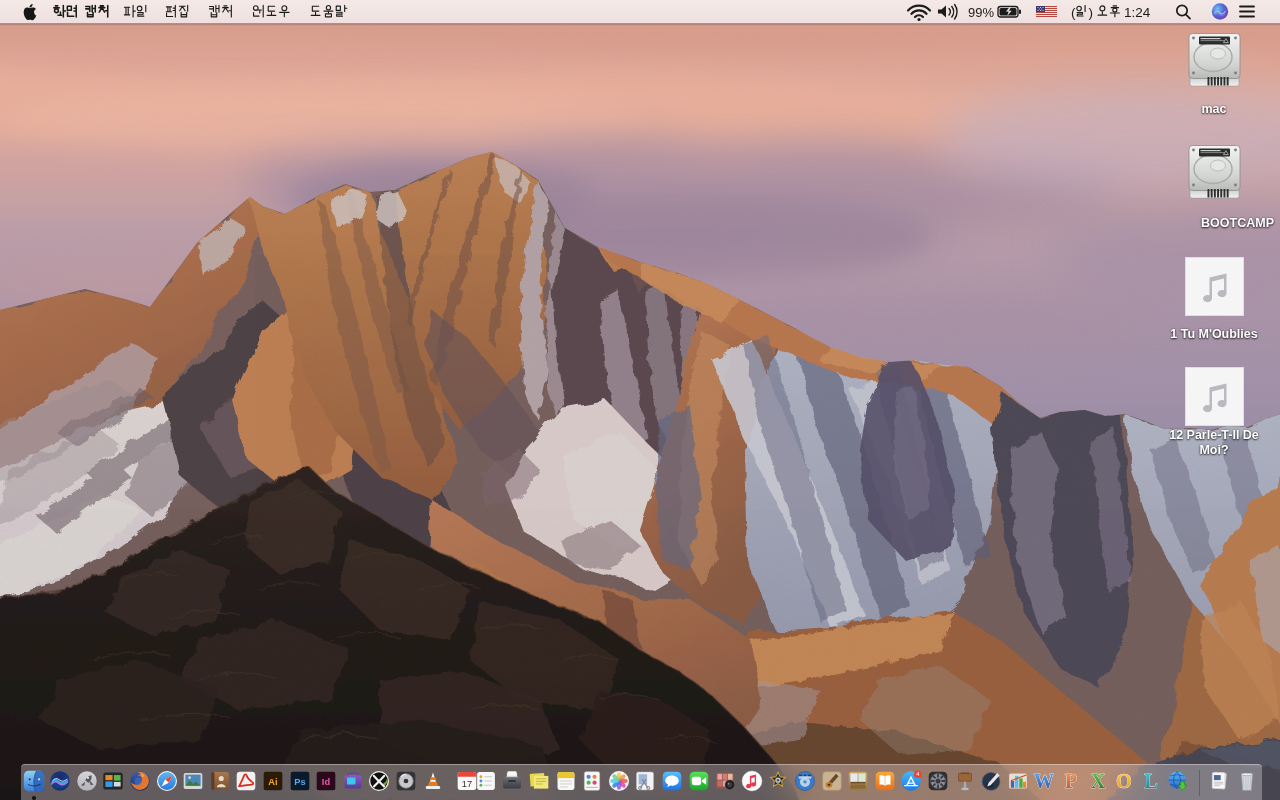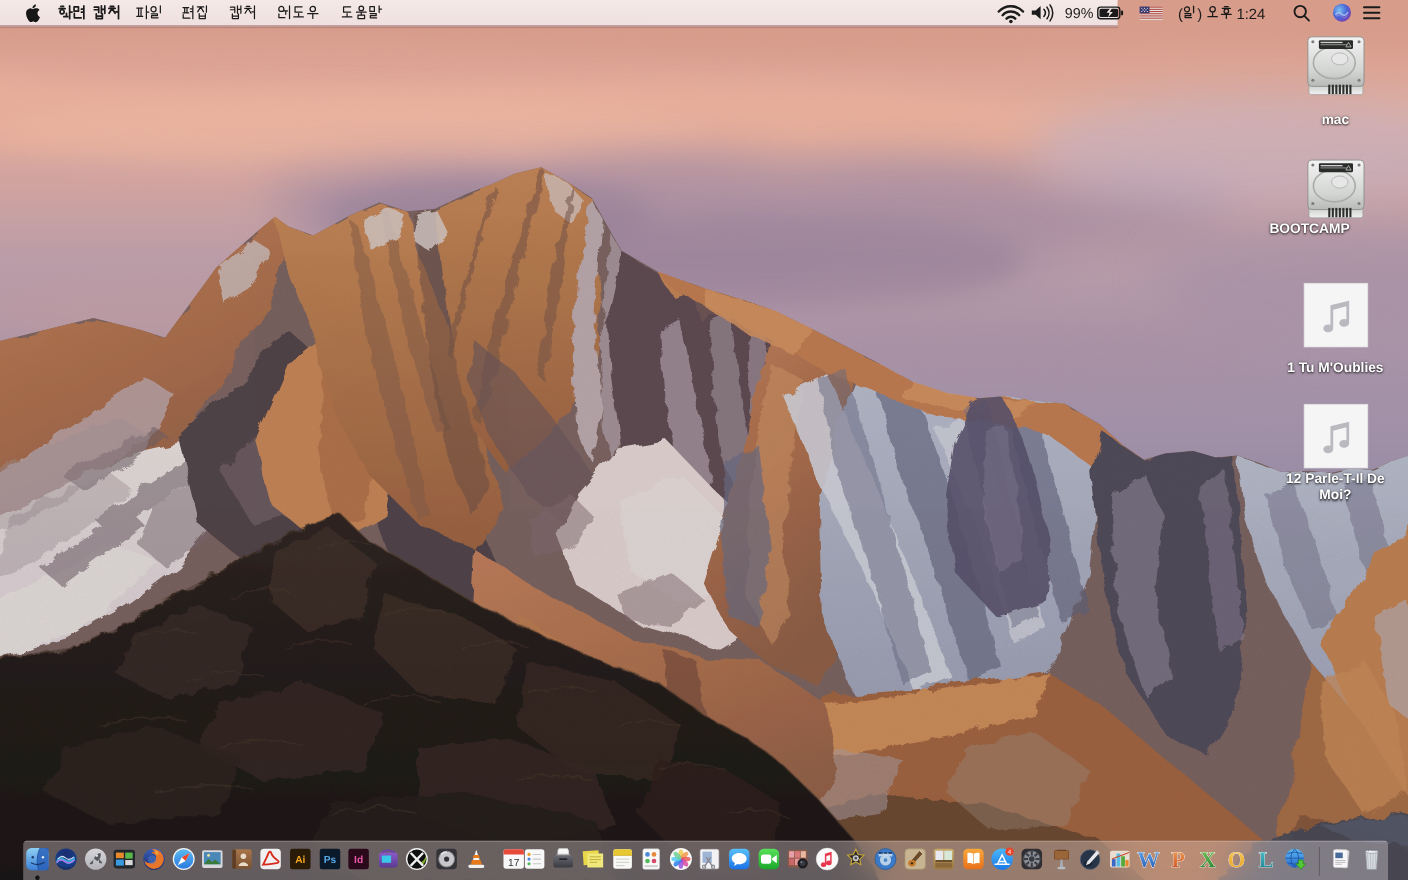--- a/index.html
+++ b/index.html
@@ -1,17 +1,17 @@
 <!DOCTYPE html>
 <html><head><meta charset="utf-8">
 <style>
 html,body{margin:0;padding:0;width:1280px;height:800px;overflow:hidden;font-family:"Liberation Sans",sans-serif;background:#8487a0;}
 #desktop{position:relative;width:1280px;height:800px;}
 #wall{position:absolute;left:0;top:0;}
-#menubar{position:absolute;left:0;top:0;width:1016px;height:23px;background:linear-gradient(#f4e9e6,#eee0e0);border-bottom:1px solid rgba(175,130,128,0.9);box-shadow:0 1px 1px rgba(90,60,70,0.25);text-decoration:underline;}
+#menubar{position:absolute;left:0;top:0;width:1280px;height:23px;background:linear-gradient(#f4e9e6,#eee0e0);border-bottom:1px solid rgba(175,130,128,0.9);box-shadow:0 1px 1px rgba(90,60,70,0.25);text-decoration:underline;}
 #dock{position:absolute;left:21px;top:764px;width:1241px;height:36px;background:rgba(240,233,235,0.34);backdrop-filter:blur(16px) saturate(1.2);border-top:1px solid rgba(255,255,255,0.35);border-radius:4px 4px 0 0;text-align:center;}
 .di{position:absolute;top:5px;width:22px;height:22px;}
 .di svg{width:22px;height:22px;}
 </style></head>
 <body>
 <div id="desktop">
 <svg id="wall" width="1280" height="800" viewBox="0 0 1280 800">
       <defs>
 <linearGradient id="sky" x1="0" y1="0" x2="0" y2="1">
  <stop offset="0" stop-color="#d69a8c"></stop>
@@ -427,21 +427,21 @@
         <path d="M24.5,20.5 L41.5,16.5 L41.5,36.5 a4.5,3.6 0 1 1 -2.5,-3.2 L39,21.5 L27,24.5 L27,41.5 a4.5,3.6 0 1 1 -2.5,-3.2 Z"></path>
       </g>
 </svg>
     <svg style="position:absolute;left:1185px;top:367px" width="59" height="59" viewBox="0 0 59 59">
 <rect x="0.5" y="0.5" width="58" height="58" fill="#f5f5f6" stroke="#e0e0e2" stroke-width="1"></rect>
 <g fill="#b9b9bf">
         <path d="M24.5,20.5 L41.5,16.5 L41.5,36.5 a4.5,3.6 0 1 1 -2.5,-3.2 L39,21.5 L27,24.5 L27,41.5 a4.5,3.6 0 1 1 -2.5,-3.2 Z"></path>
       </g>
 </svg>
     <div style="position:absolute;color:#fff;font-weight:bold;font-size:12.5px;text-align:center;text-shadow:0 1px 2px rgba(0,0,0,0.75),0 0 2px rgba(0,0,0,0.5);font-family:'Liberation Sans',sans-serif;left:1154px;top:102px;width:120px">mac</div>
-    <div style="position:absolute;color:#fff;font-weight:bold;font-size:12.5px;text-align:left;text-shadow:0 1px 2px rgba(0,0,0,0.75),0 0 2px rgba(0,0,0,0.5);font-family:'Liberation Sans',sans-serif;left:1154px;top:201px;width:120px">BOOTCAMP</div>
+    <div style="position:absolute;color:#fff;font-weight:bold;font-size:12.5px;text-align:right;text-shadow:0 1px 2px rgba(0,0,0,0.75),0 0 2px rgba(0,0,0,0.5);font-family:'Liberation Sans',sans-serif;left:1154px;top:216px;width:120px">BOOTCAMP</div>
     <div style="position:absolute;color:#fff;font-weight:bold;font-size:12.5px;text-align:center;text-shadow:0 1px 2px rgba(0,0,0,0.75),0 0 2px rgba(0,0,0,0.5);font-family:'Liberation Sans',sans-serif;left:1144px;top:327px;width:140px">1 Tu M'Oublies</div>
     <div style="position:absolute;color:#fff;font-weight:bold;font-size:12.5px;text-align:center;text-shadow:0 1px 2px rgba(0,0,0,0.75),0 0 2px rgba(0,0,0,0.5);font-family:'Liberation Sans',sans-serif;left:1144px;top:428px;width:140px;line-height:15px">12 Parle-T-Il De<br>Moi?</div>
 <div id="dock">
       <div class="di" style="left:1.5px"><svg viewBox="0 0 26 26">
           <defs>
             <linearGradient id="dg1" x1="0" y1="0" x2="0" y2="1">
               <stop offset="0" stop-color="#8fd0f2"></stop>
               <stop offset="1" stop-color="#3a7fd8"></stop>
             </linearGradient>
           </defs>

